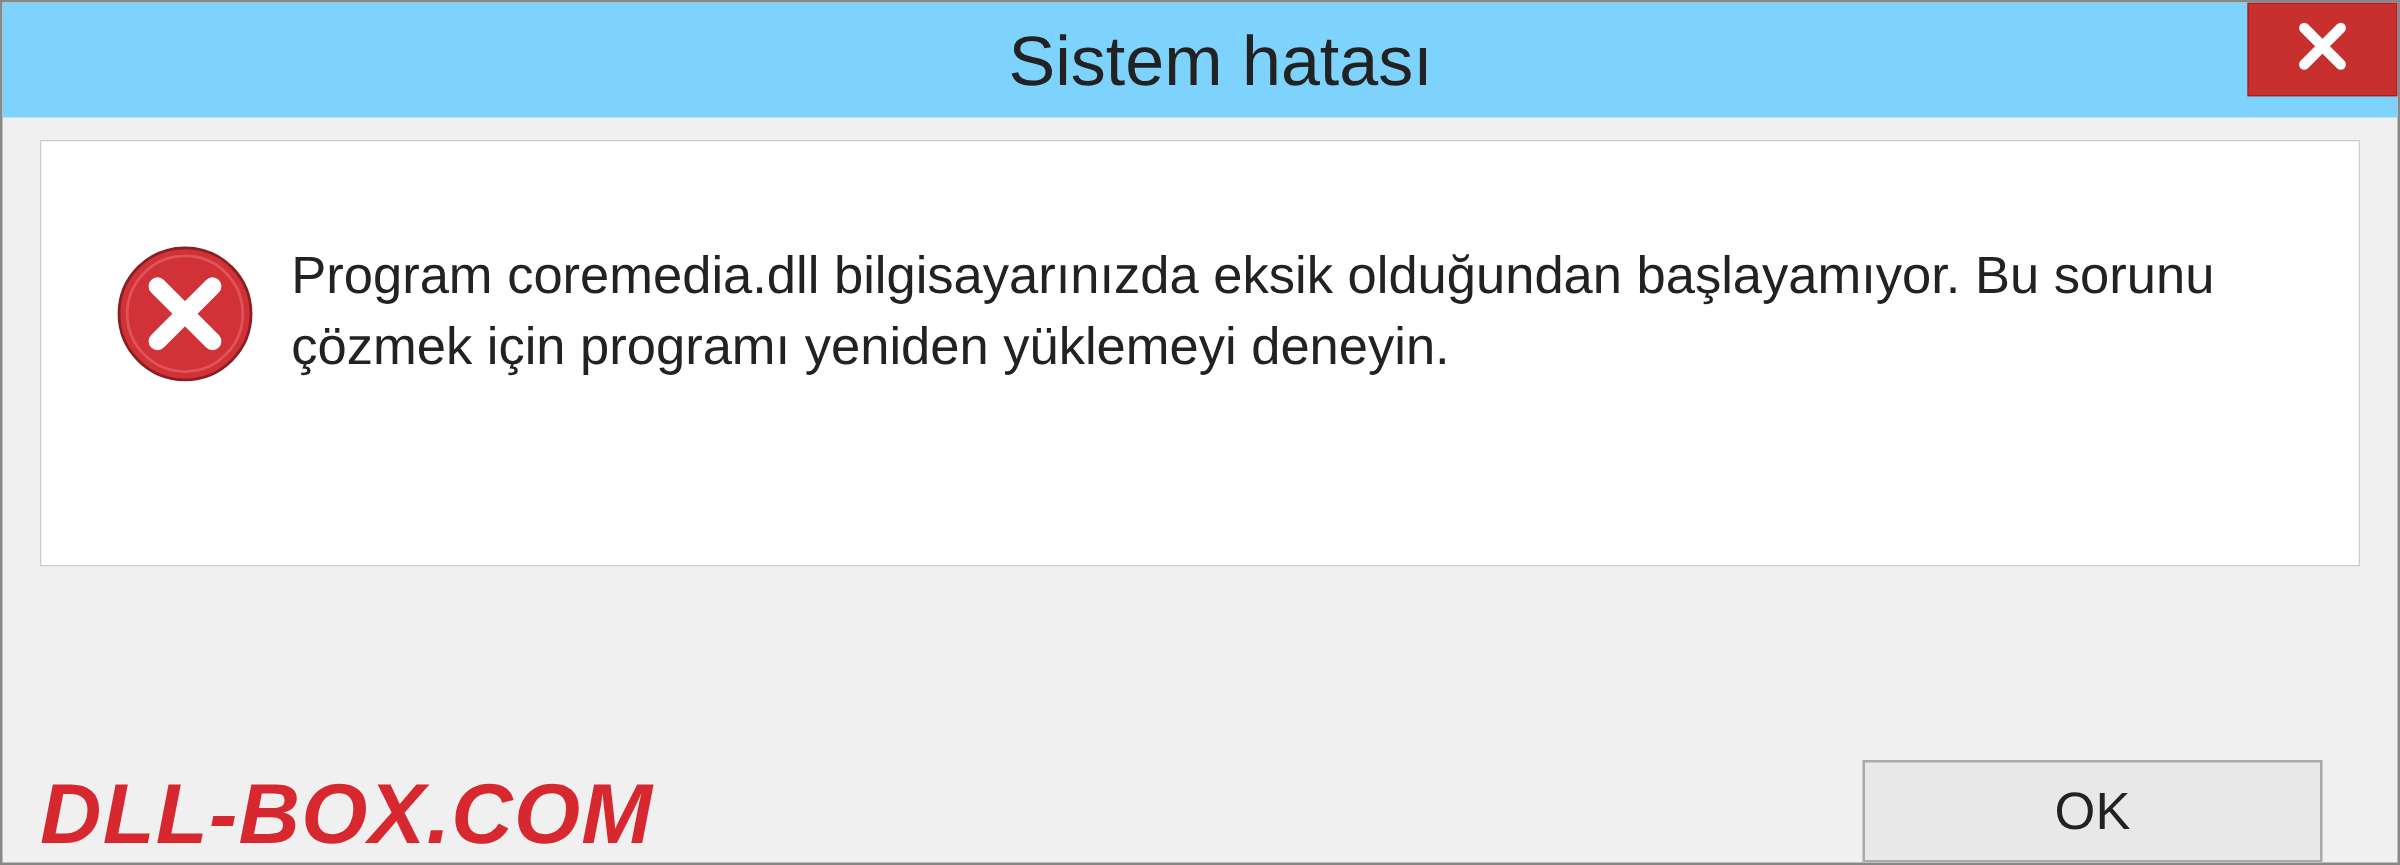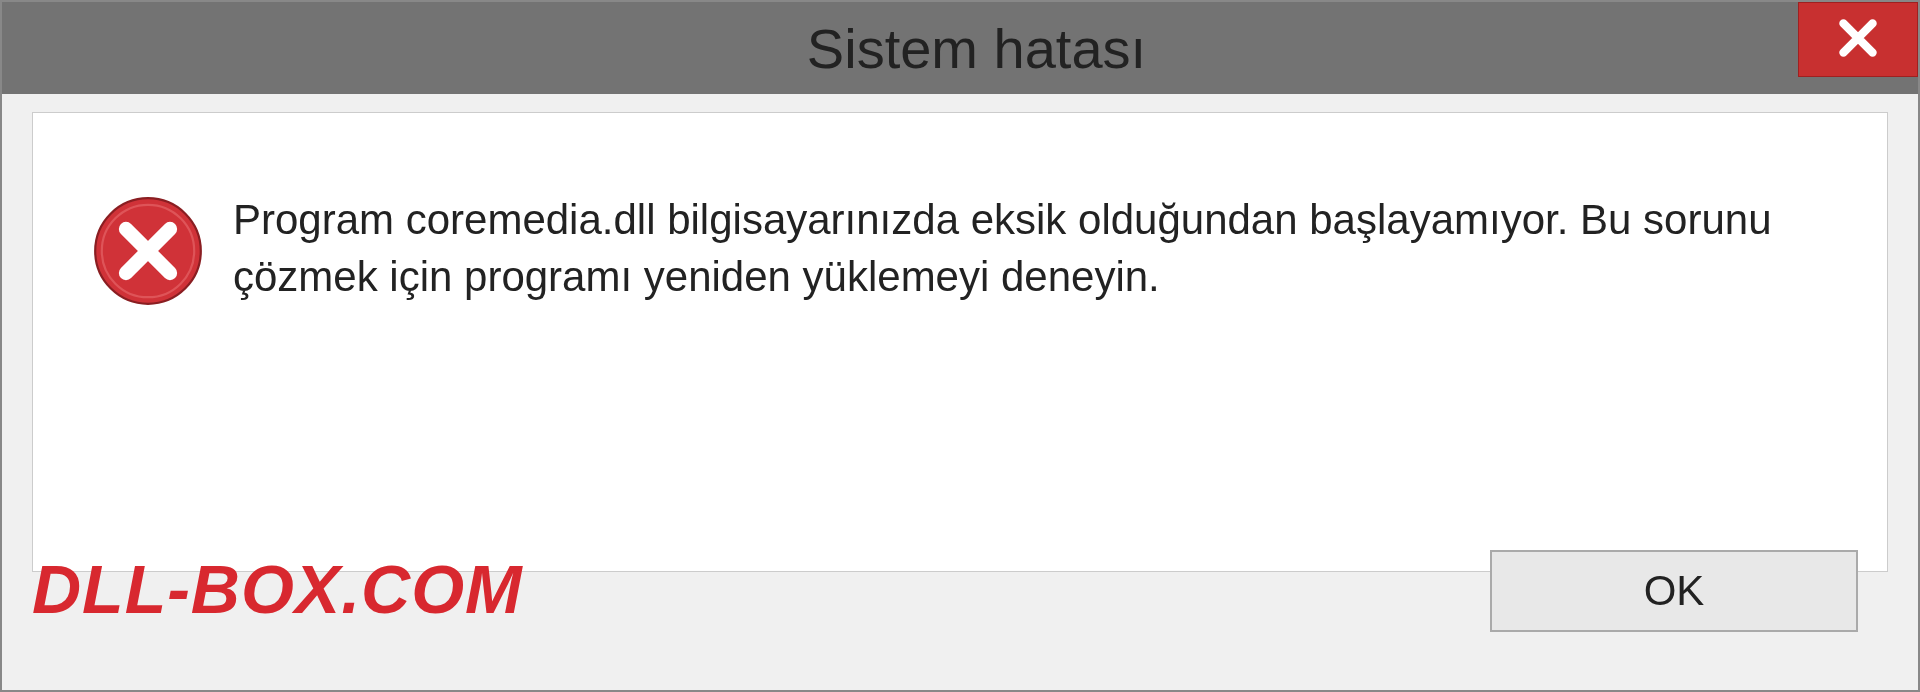--- a/index.html
+++ b/index.html
@@ -10,21 +10,21 @@
     body {
       width: 1920px;
       height: 692px;
       font-family: 'Segoe UI', Tahoma, sans-serif;
       background: #f0f0f0;
       position: relative;
       border: 2px solid #888;
     }
     .titlebar {
       height: 92px;
-      background: #737373;
+      background: #7dd3fc;
       display: flex;
       align-items: center;
       justify-content: center;
       position: relative;
       padding-left: 33px;
     }
     .title-text {
       font-size: 56px;
       color: #222;
       font-weight: 400;
@@ -41,21 +41,21 @@
       justify-content: center;
       cursor: pointer;
       border: 1px solid #a02020;
     }
     .close-btn svg {
       width: 50px;
       height: 50px;
     }
     .content-area {
       margin: 18px 30px 0 30px;
-      height: 460px;
+      height: 341px;
       background: #ffffff;
       border: 1px solid #ccc;
       display: flex;
       align-items: flex-start;
       padding: 75px 60px 40px 60px;
     }
     .error-icon-wrap {
       flex-shrink: 0;
       width: 110px;
       height: 110px;
@@ -73,21 +73,21 @@
       font-weight: 400;
       padding-top: 4px;
     }
     .footer {
       position: absolute;
       bottom: 0;
       left: 0;
       right: 0;
       height: 140px;
       display: flex;
-      align-items: flex-start;
+      align-items: flex-end;
       justify-content: space-between;
       padding: 0 60px 0 30px;
     }
     .watermark {
       font-family: Arial, Helvetica, sans-serif;
       font-size: 68px;
       font-weight: 900;
       font-style: italic;
       color: #d8282f;
       letter-spacing: 1px;

